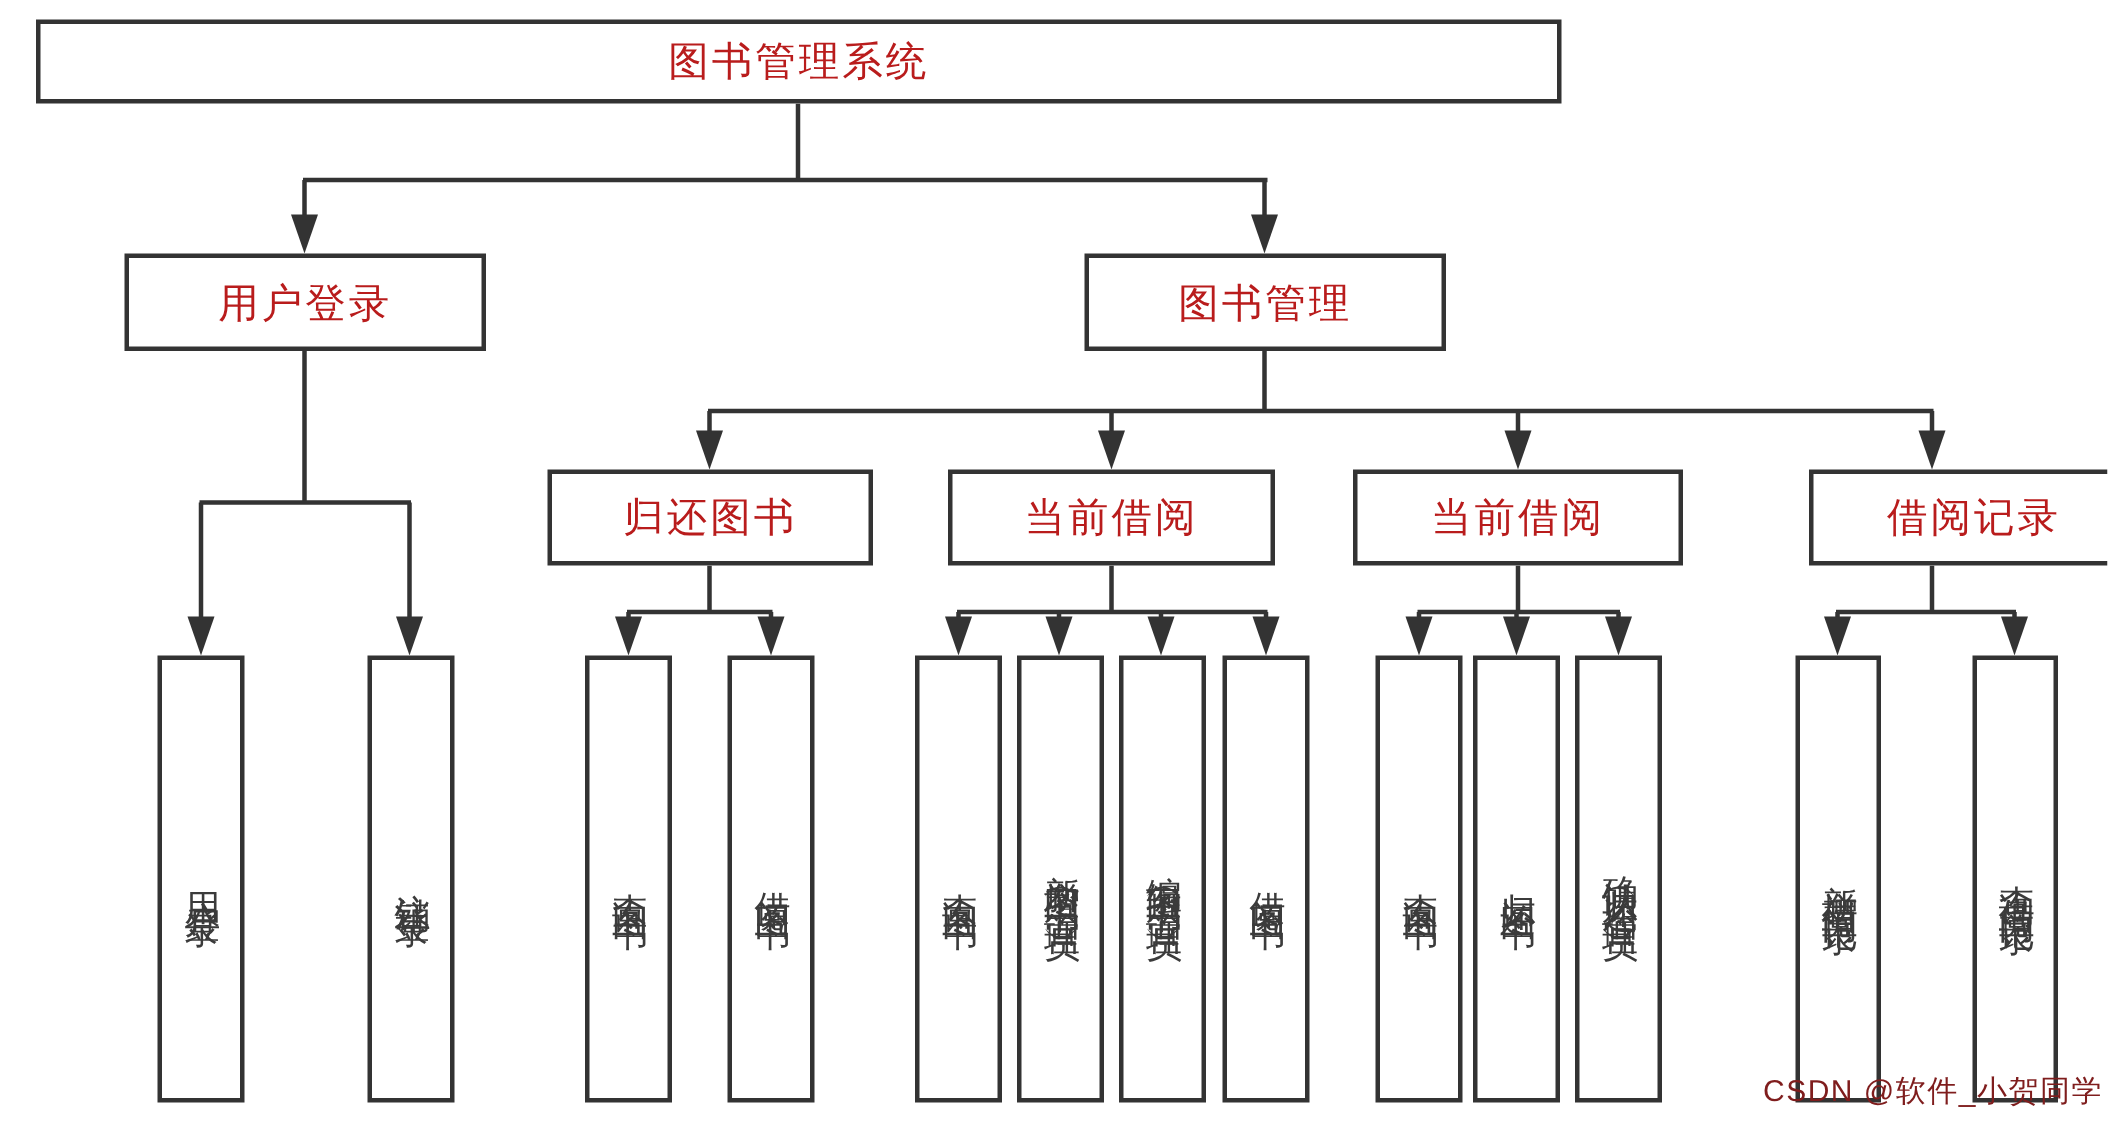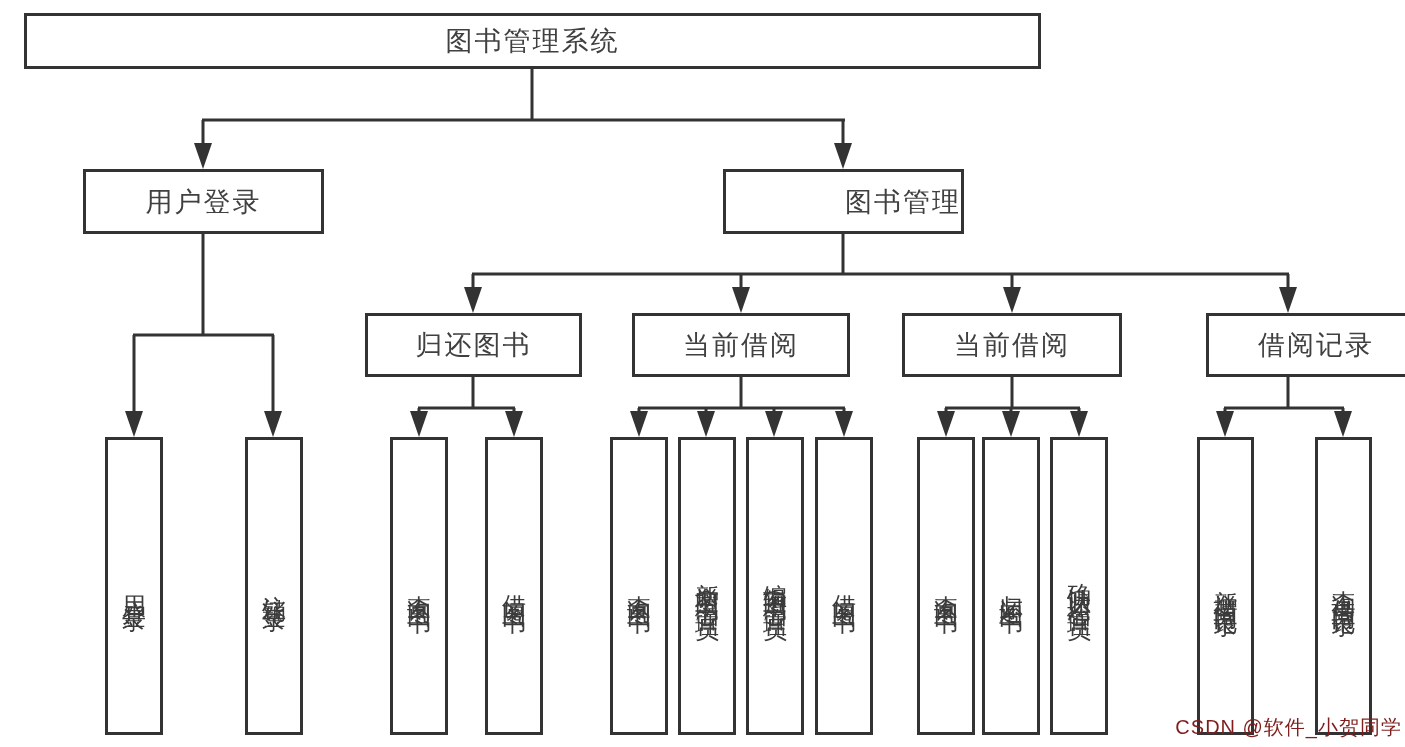--- a/index.html
+++ b/index.html
@@ -23,21 +23,21 @@
   }
   .hbox {
     position: absolute;
     box-sizing: border-box;
     border: 3px solid #333333;
     background: #ffffff;
     display: flex;
     align-items: center;
     justify-content: center;
     z-index: 2;
-    color: #404040;
+    color: #b91c1c;
     font-size: 27px;
     letter-spacing: 2px;
     white-space: nowrap;
   }
   .vbox {
     position: absolute;
     box-sizing: border-box;
     border: 3px solid #333333;
     background: #ffffff;
     display: flex;
@@ -129,21 +129,21 @@
     </g>
   </svg>
 
   <div class="hbox" style="left:24px; top:13px; width:1017px; height:56px;">
     <span>图书管理系统</span>
   </div>
 
   <div class="hbox" style="left:83px; top:169px; width:241px; height:65px;">
     <span>用户登录</span>
   </div>
-  <div class="hbox" style="left:723px; top:169px; width:241px; height:65px;justify-content:flex-end;">
+  <div class="hbox" style="left:723px; top:169px; width:241px; height:65px;">
     <span>图书管理</span>
   </div>
 
   <div class="hbox" style="left:365px; top:313px; width:217px; height:64px;">
     <span>归还图书</span>
   </div>
   <div class="hbox" style="left:632px; top:313px; width:218px; height:64px;">
     <span>当前借阅</span>
   </div>
   <div class="hbox" style="left:902px; top:313px; width:220px; height:64px;">

